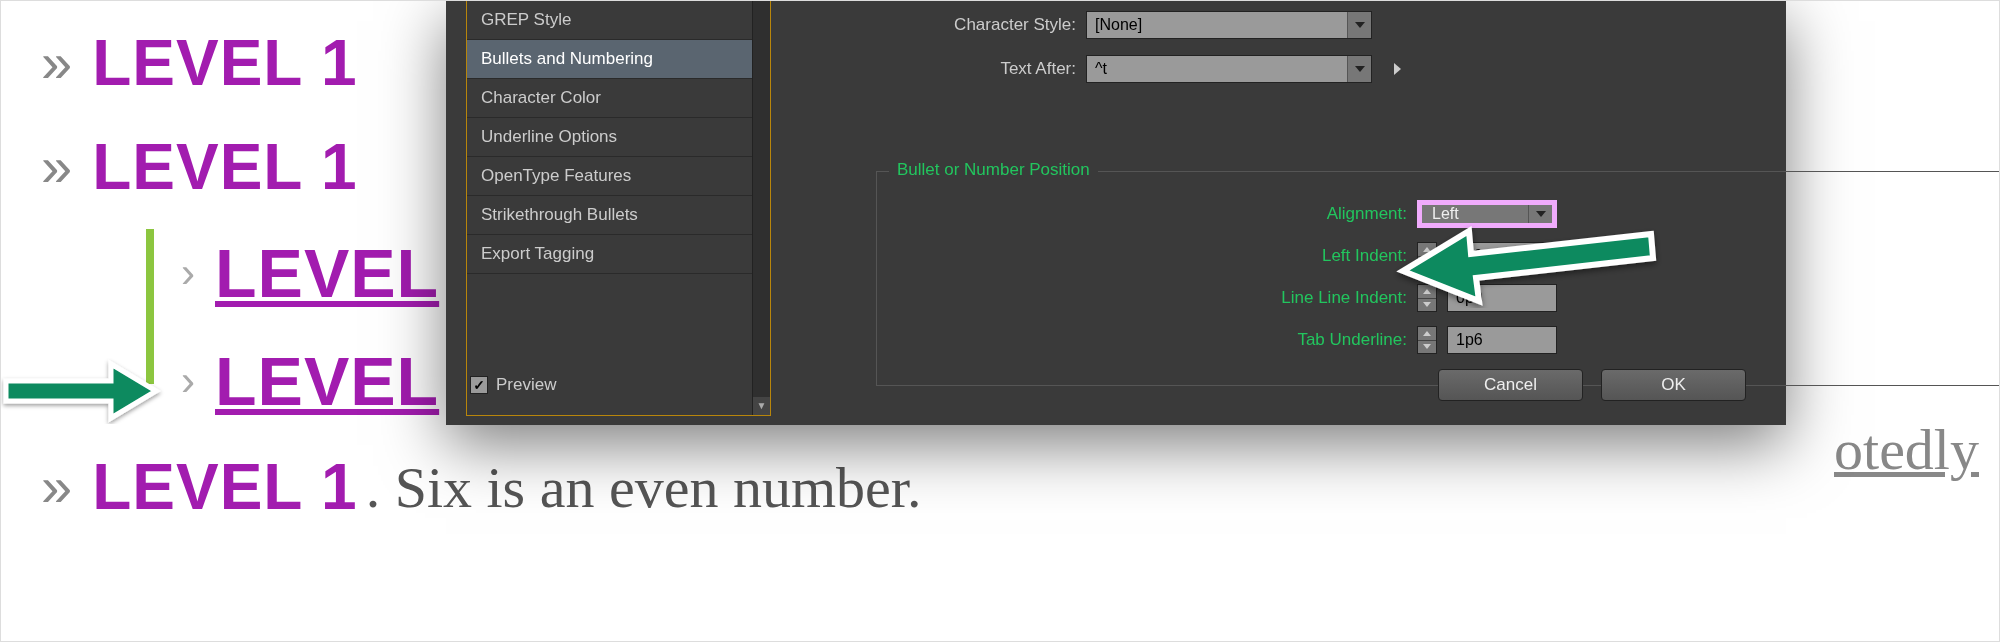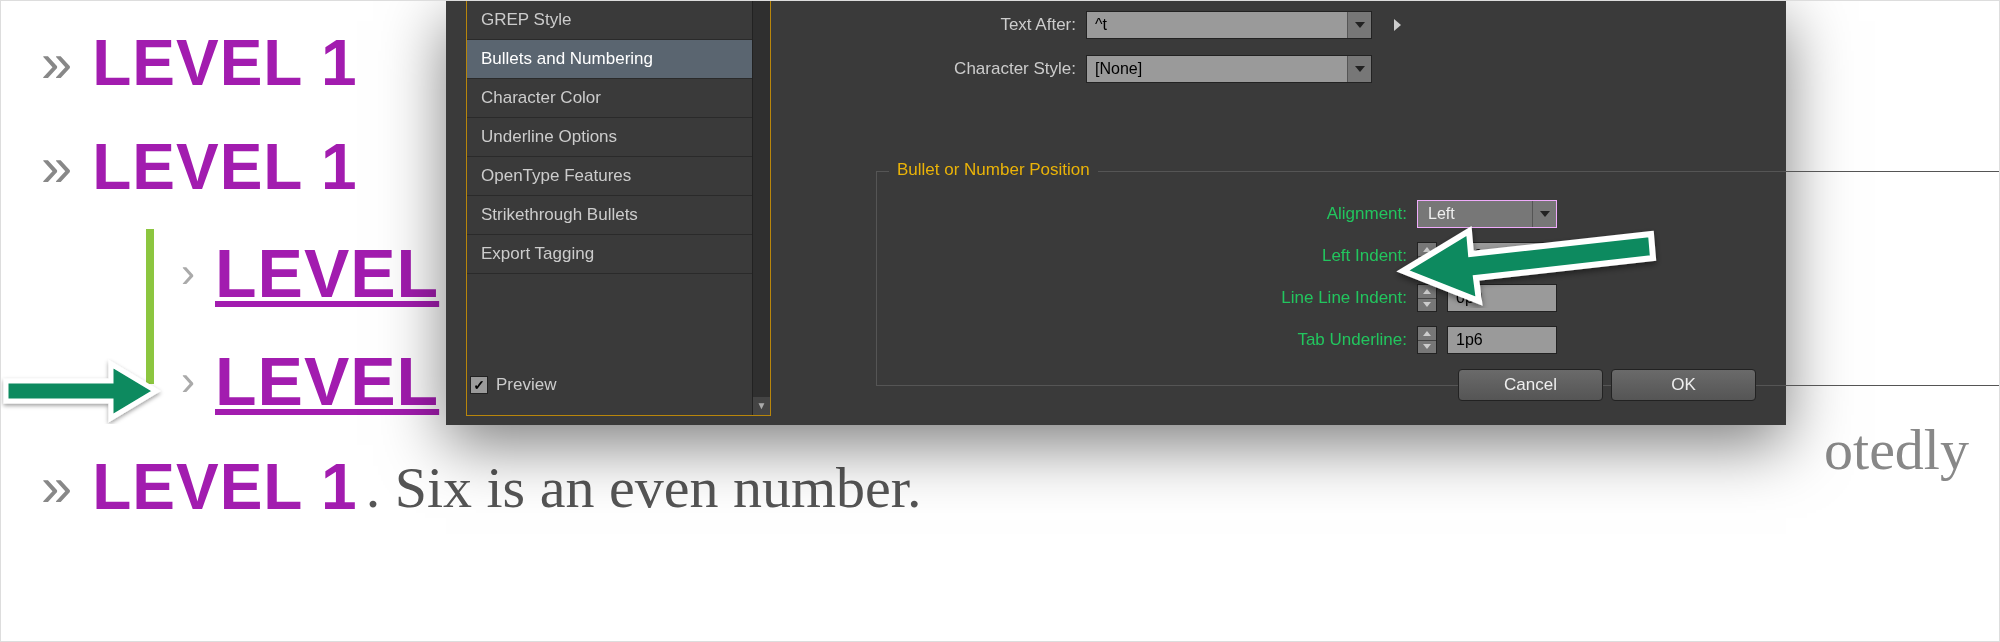--- a/index.html
+++ b/index.html
@@ -187,21 +187,21 @@
       width: 1300px;
       height: 215px;
       border: 1px solid #555;
     }
     .fieldset-legend {
       position: absolute;
       top: -12px;
       left: 12px;
       background: #3a3a3a;
       padding: 0 8px;
-      color: #eab308;
+      color: #22c55e;
       font-size: 17px;
     }
     .fieldset-rows {
       position: absolute;
       top: 28px;
       left: 330px;
     }
     .f-row {
       display: flex;
       align-items: center;
@@ -209,21 +209,21 @@
       gap: 10px;
     }
     .f-label {
       width: 200px;
       text-align: right;
       color: #22c55e;
       font-size: 17px;
     }
     .select-box {
       background: #777;
-      border: 1px solid #f0abfc;
+      border: 5px solid #f0abfc;
       height: 28px;
       display: flex;
       align-items: center;
       width: 140px;
     }
     .select-text {
       flex: 1;
       padding: 0 10px;
       color: #eee;
       font-size: 16px;
@@ -291,24 +291,24 @@
       border: 1px solid #222;
       display: flex;
       align-items: center;
       justify-content: center;
       color: #000;
       font-size: 14px;
       font-weight: bold;
     }
     .btn-row {
       position: absolute;
-      right: 30px;
+      right: 40px;
       bottom: 24px;
       display: flex;
-      gap: 8px;
+      gap: 18px;
     }
     .btn {
       width: 145px;
       height: 32px;
       background: linear-gradient(#6a6a6a, #555);
       border: 1px solid #222;
       border-radius: 4px;
       color: #eee;
       font-size: 17px;
       display: flex;
@@ -344,57 +344,57 @@
   <div class="doc-row indent2">
     <span class="bullet-mark small">›</span>
     <span class="level-text l2">LEVEL</span>
   </div>
   <div class="doc-row">
     <span class="bullet-mark">»</span>
     <span class="level-text">LEVEL 1</span>
     <span class="serif-text">. Six is an even number.</span>
   </div>
 
-  <span class="serif-text gray" style="position:absolute; right:30px; top:415px;">otedly</span>
+  <span class="serif-text gray" style="position:absolute; right:20px; top:415px;text-decoration:underline;">otedly</span>
 </div>
 
 <div class="dialog">
 
   <div class="side-list">
     <div class="side-item">GREP Style</div>
     <div class="side-item selected">Bullets and Numbering</div>
     <div class="side-item">Character Color</div>
     <div class="side-item">Underline Options</div>
     <div class="side-item">OpenType Features</div>
     <div class="side-item">Strikethrough Bullets</div>
     <div class="side-item">Export Tagging</div>
     <div class="side-scroll">
       <div class="scroll-down-btn">▼</div>
     </div>
   </div>
 
   <div class="top-fields">
     <div class="field-row">
+      <span class="field-label">Character Style:</span>
+      <div class="combo">
+        <input class="combo-input w2" value="[None]" style="">
+        <div class="combo-btn">
+            <div class="tri-down"></div>
+          </div>
+      </div>
+    </div>
+    <div class="field-row">
       <span class="field-label">Text After:</span>
       <div class="combo">
         <input class="combo-input w1" value="^t" style="">
         <div class="combo-btn">
             <div class="tri-down"></div>
           </div>
       </div>
       <div class="tri-right"></div>
-    </div>
-    <div class="field-row">
-      <span class="field-label">Character Style:</span>
-      <div class="combo">
-        <input class="combo-input w2" value="[None]" style="">
-        <div class="combo-btn">
-            <div class="tri-down"></div>
-          </div>
-      </div>
     </div>
   </div>
 
   <div class="fieldset">
     <div class="fieldset-legend">Bullet or Number Position</div>
     <div class="fieldset-rows">
       <div class="f-row">
         <span class="f-label">Alignment:</span>
         <div class="select-box">
           <span class="select-text">Left</span>

